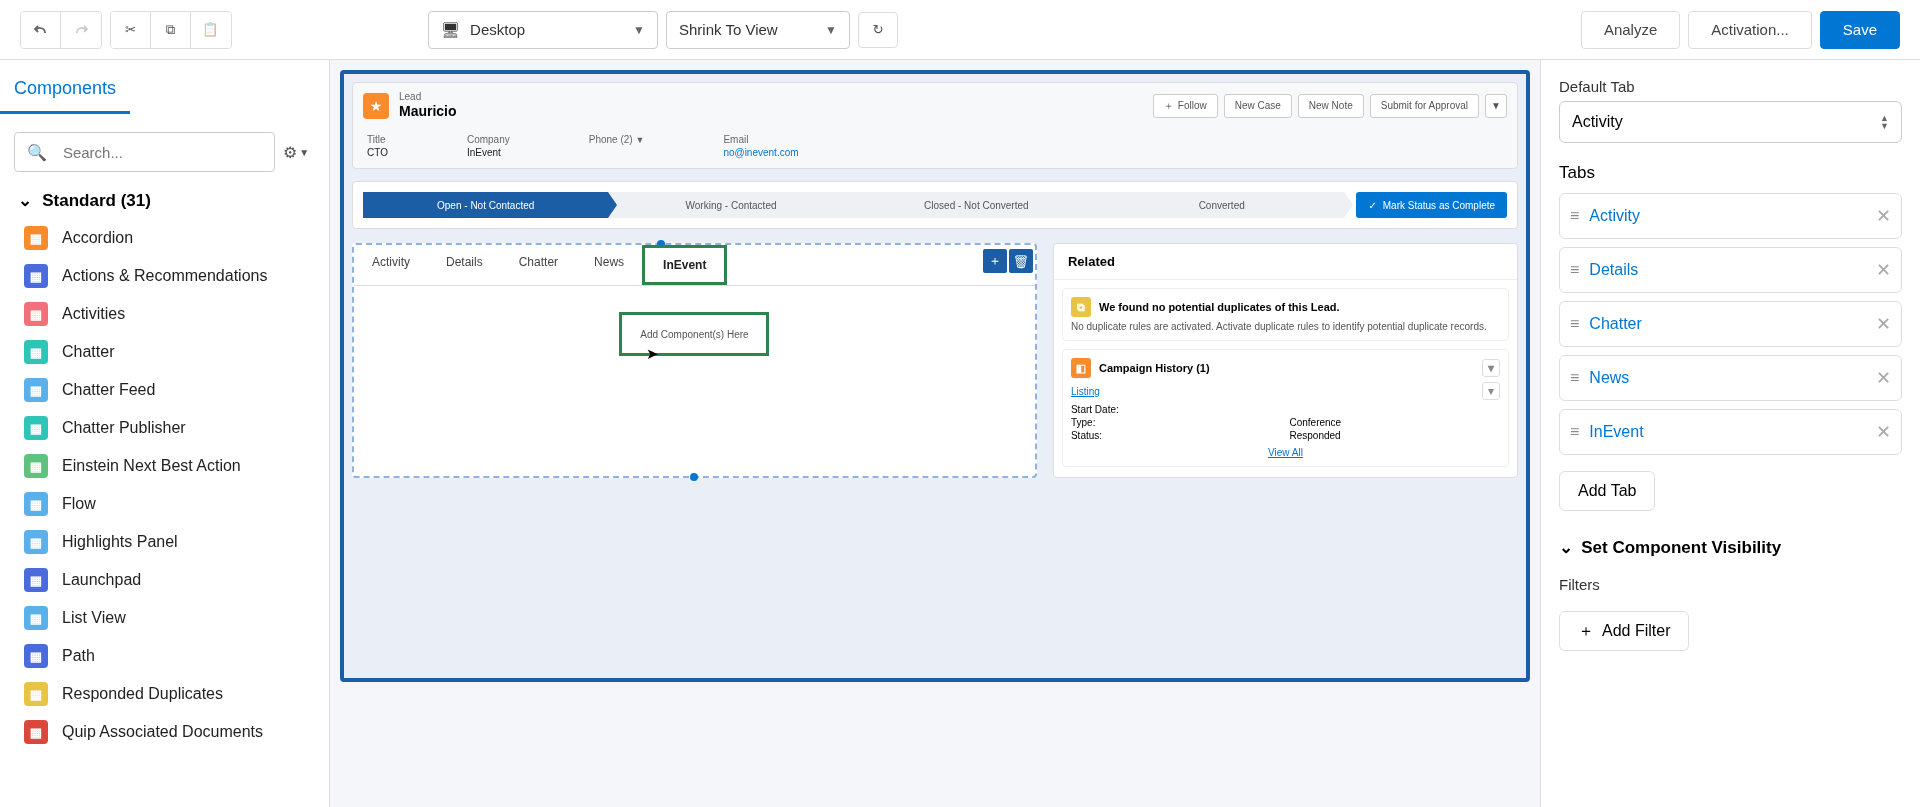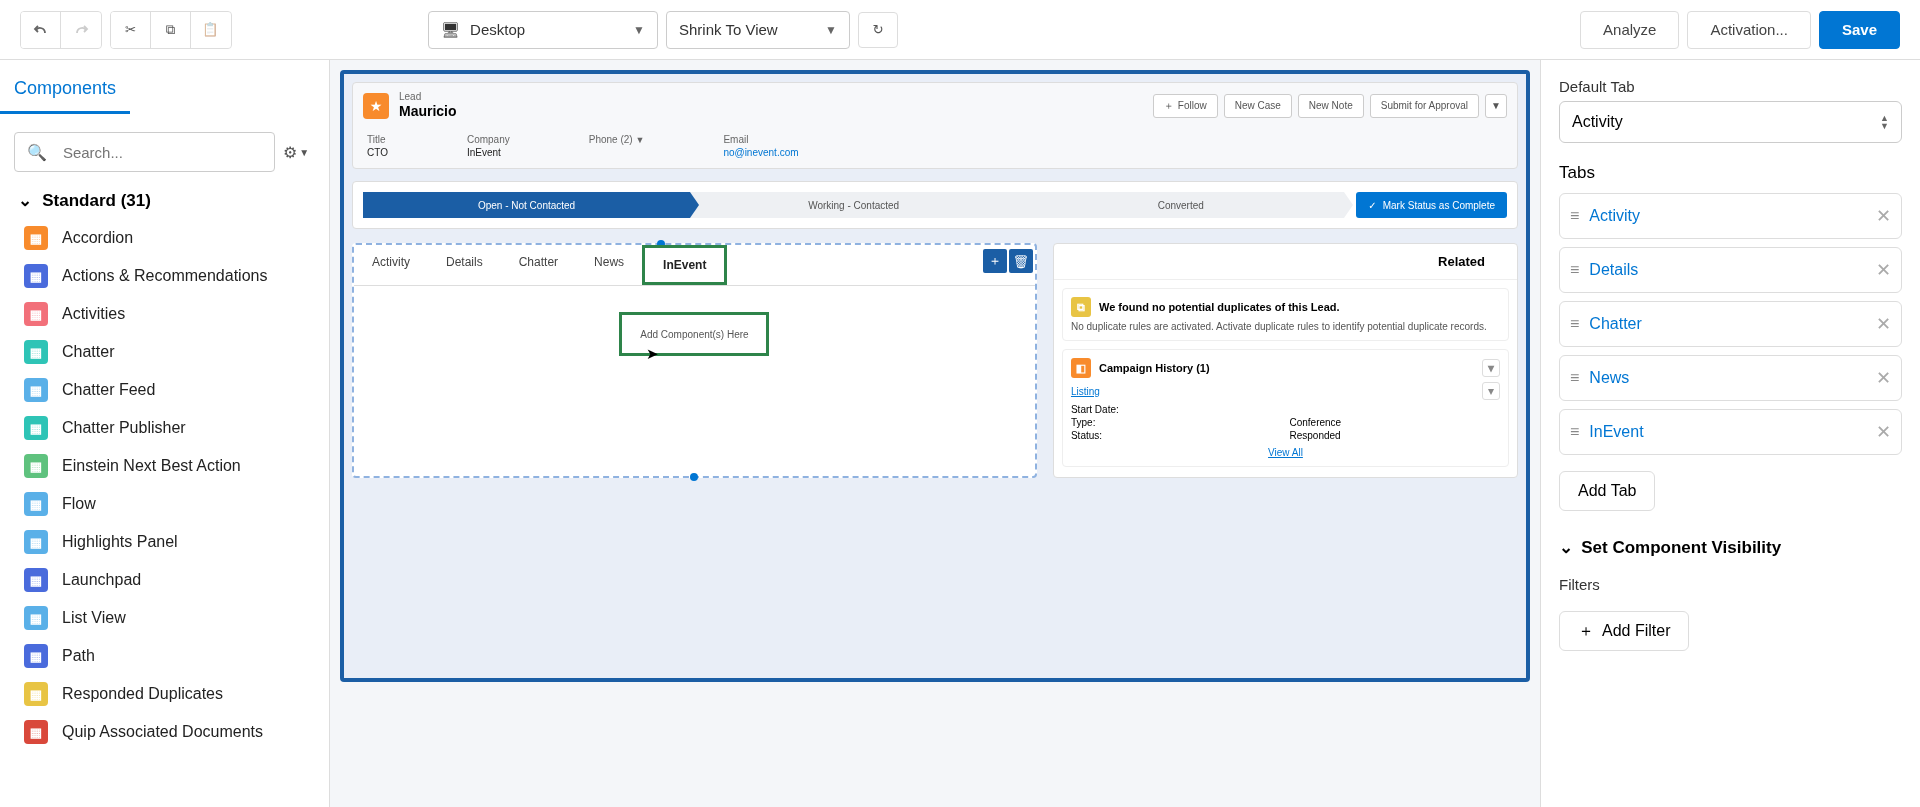--- a/index.html
+++ b/index.html
@@ -6,21 +6,21 @@
 body { background: #fff; width: 1920px; height: 807px; overflow: hidden; }
 
 
 .topbar { height: 60px; border-bottom: 1px solid #ddd; display: flex; align-items: center; padding: 0 20px; gap: 8px; }
 .tb-group { display: flex; gap: 0; border: 1px solid #ddd; border-radius: 4px; overflow: hidden; }
 .tb-btn { width: 40px; height: 36px; display: flex; align-items: center; justify-content: center; background: #fff; border: none; border-right: 1px solid #ddd; cursor: pointer; color: #555; }
 .tb-btn:last-child { border-right: none; }
 .tb-select { height: 38px; border: 1px solid #ccc; border-radius: 4px; padding: 0 12px; display: flex; align-items: center; gap: 10px; background: #fff; cursor: pointer; font-size: 15px; color: #333; }
 .tb-spacer { flex: 1; }
 .tb-action { height: 38px; padding: 0 22px; border: 1px solid #ddd; border-radius: 4px; background: #fff; cursor: pointer; font-size: 15px; color: #444; }
-.tb-action.primary { background: #0176d3; color: #fff; border-color: #0176d3; font-weight: bold; }
+.tb-action.primary { background: #0176d3; color: #fff; border-color: #0176d3; }
 .sel-caret { color: #666; font-size: 12px; margin-left: auto; }
 
 
 .layout { display: flex; height: calc(100% - 60px); }
 .left-panel { width: 330px; border-right: 1px solid #ddd; padding: 18px 12px 0 0; overflow-y: auto; }
 .left-tab { font-size: 18px; font-weight: 500; color: #0176d3; padding: 0 14px 12px 14px; border-bottom: 3px solid #0176d3; display: inline-block; margin-left: 0; }
 .search-row { display: flex; align-items: center; gap: 8px; padding: 18px 14px 12px 14px; }
 .search-box { flex: 1; display: flex; align-items: center; border: 1px solid #ccc; border-radius: 4px; padding: 0 12px; height: 40px; }
 .search-box input { border: none; outline: none; flex: 1; font-size: 15px; color: #444; background: transparent; margin-left: 8px; }
 .gear-btn { width: 40px; height: 40px; display: flex; align-items: center; justify-content: center; cursor: pointer; color: #555; }
@@ -76,21 +76,21 @@
 .tl-tab.active { border: 3px solid #2e844a; background: #fff; font-weight: 700; color: #222; position: relative; top: 0; }
 .tl-tab-actions { margin-left: auto; display: flex; }
 .tl-ta-btn { width: 24px; height: 24px; margin: 4px 2px 0 0; display:flex; align-items:center; justify-content:center; background:#1b5ea5; color:#fff; font-size:13px; cursor:pointer; border-radius: 2px;}
 .tl-drop { margin: 26px auto 0 auto; width: 150px; height: 44px; border: 3px solid #2e844a; display: flex; align-items: center; justify-content: center; font-size: 10px; color: #555; }
 .sel-dot { width: 8px; height: 8px; background: #0176d3; border-radius: 50%; position: absolute; left: 50%; transform: translateX(-50%); }
 .sel-dot.top { top: -5px; }
 .sel-dot.bot { bottom: -5px; }
 .cursor-arrow { position: absolute; font-size: 15px; color: #000; }
 
 .mid-right { flex: 0.85; border: 1px solid #ddd; border-radius: 4px; background: #fff; padding: 0 0 10px 0; }
-.rel-hdr { padding: 10px 32px; font-weight: 700; font-size: 13px; border-bottom: 1px solid #eee; text-align: right; }
+.rel-hdr { padding: 10px 14px; font-weight: 700; font-size: 13px; border-bottom: 1px solid #eee; }
 .rel-card { margin: 8px 8px 0 8px; border: 1px solid #eee; border-radius: 4px; padding: 8px; font-size: 10px; }
 .rel-card .rc-title { display: flex; align-items: center; gap: 8px; font-weight: 700; font-size: 11px; margin-bottom: 4px; }
 .rc-icon { width: 20px; height: 20px; border-radius: 3px; display:flex; align-items:center; justify-content:center; color:#fff; }
 .rc-drop { margin-left:auto; color:#888; font-size:12px; border:1px solid #ddd; width:18px; height:18px; display:flex; align-items:center; justify-content:center; border-radius:3px; cursor:pointer;}
 .rc-body { color: #555; }
 .rc-link { color:#0176d3; }
 .rc-kv { display: grid; grid-template-columns: 1fr 1fr; gap: 2px 8px; margin-top: 4px; }
 .rc-view { text-align:center; margin-top:6px; font-size:10px; }
 svg { display:block; }
 </style>
@@ -246,20 +246,21 @@
           <div>
               <div class="fl">Email</div>
               <div class="fv"><a href="#">no@inevent.com</a></div>
             </div>
         </div>
       </div>
 
       <div class="path-box">
         <div class="path-stage active">Open - Not Contacted</div>
         <div class="path-stage">Working - Contacted</div>
+        <div class="path-stage">Closed - Not Converted</div>
         <div class="path-stage">Converted</div>
         <div class="path-complete">
             <span>✓</span>
             <span>Mark Status as Complete</span>
           </div>
       </div>
 
       <div class="mid">
         <div class="mid-left">
           <div class="sel-dot top" style="left:307px"></div>

